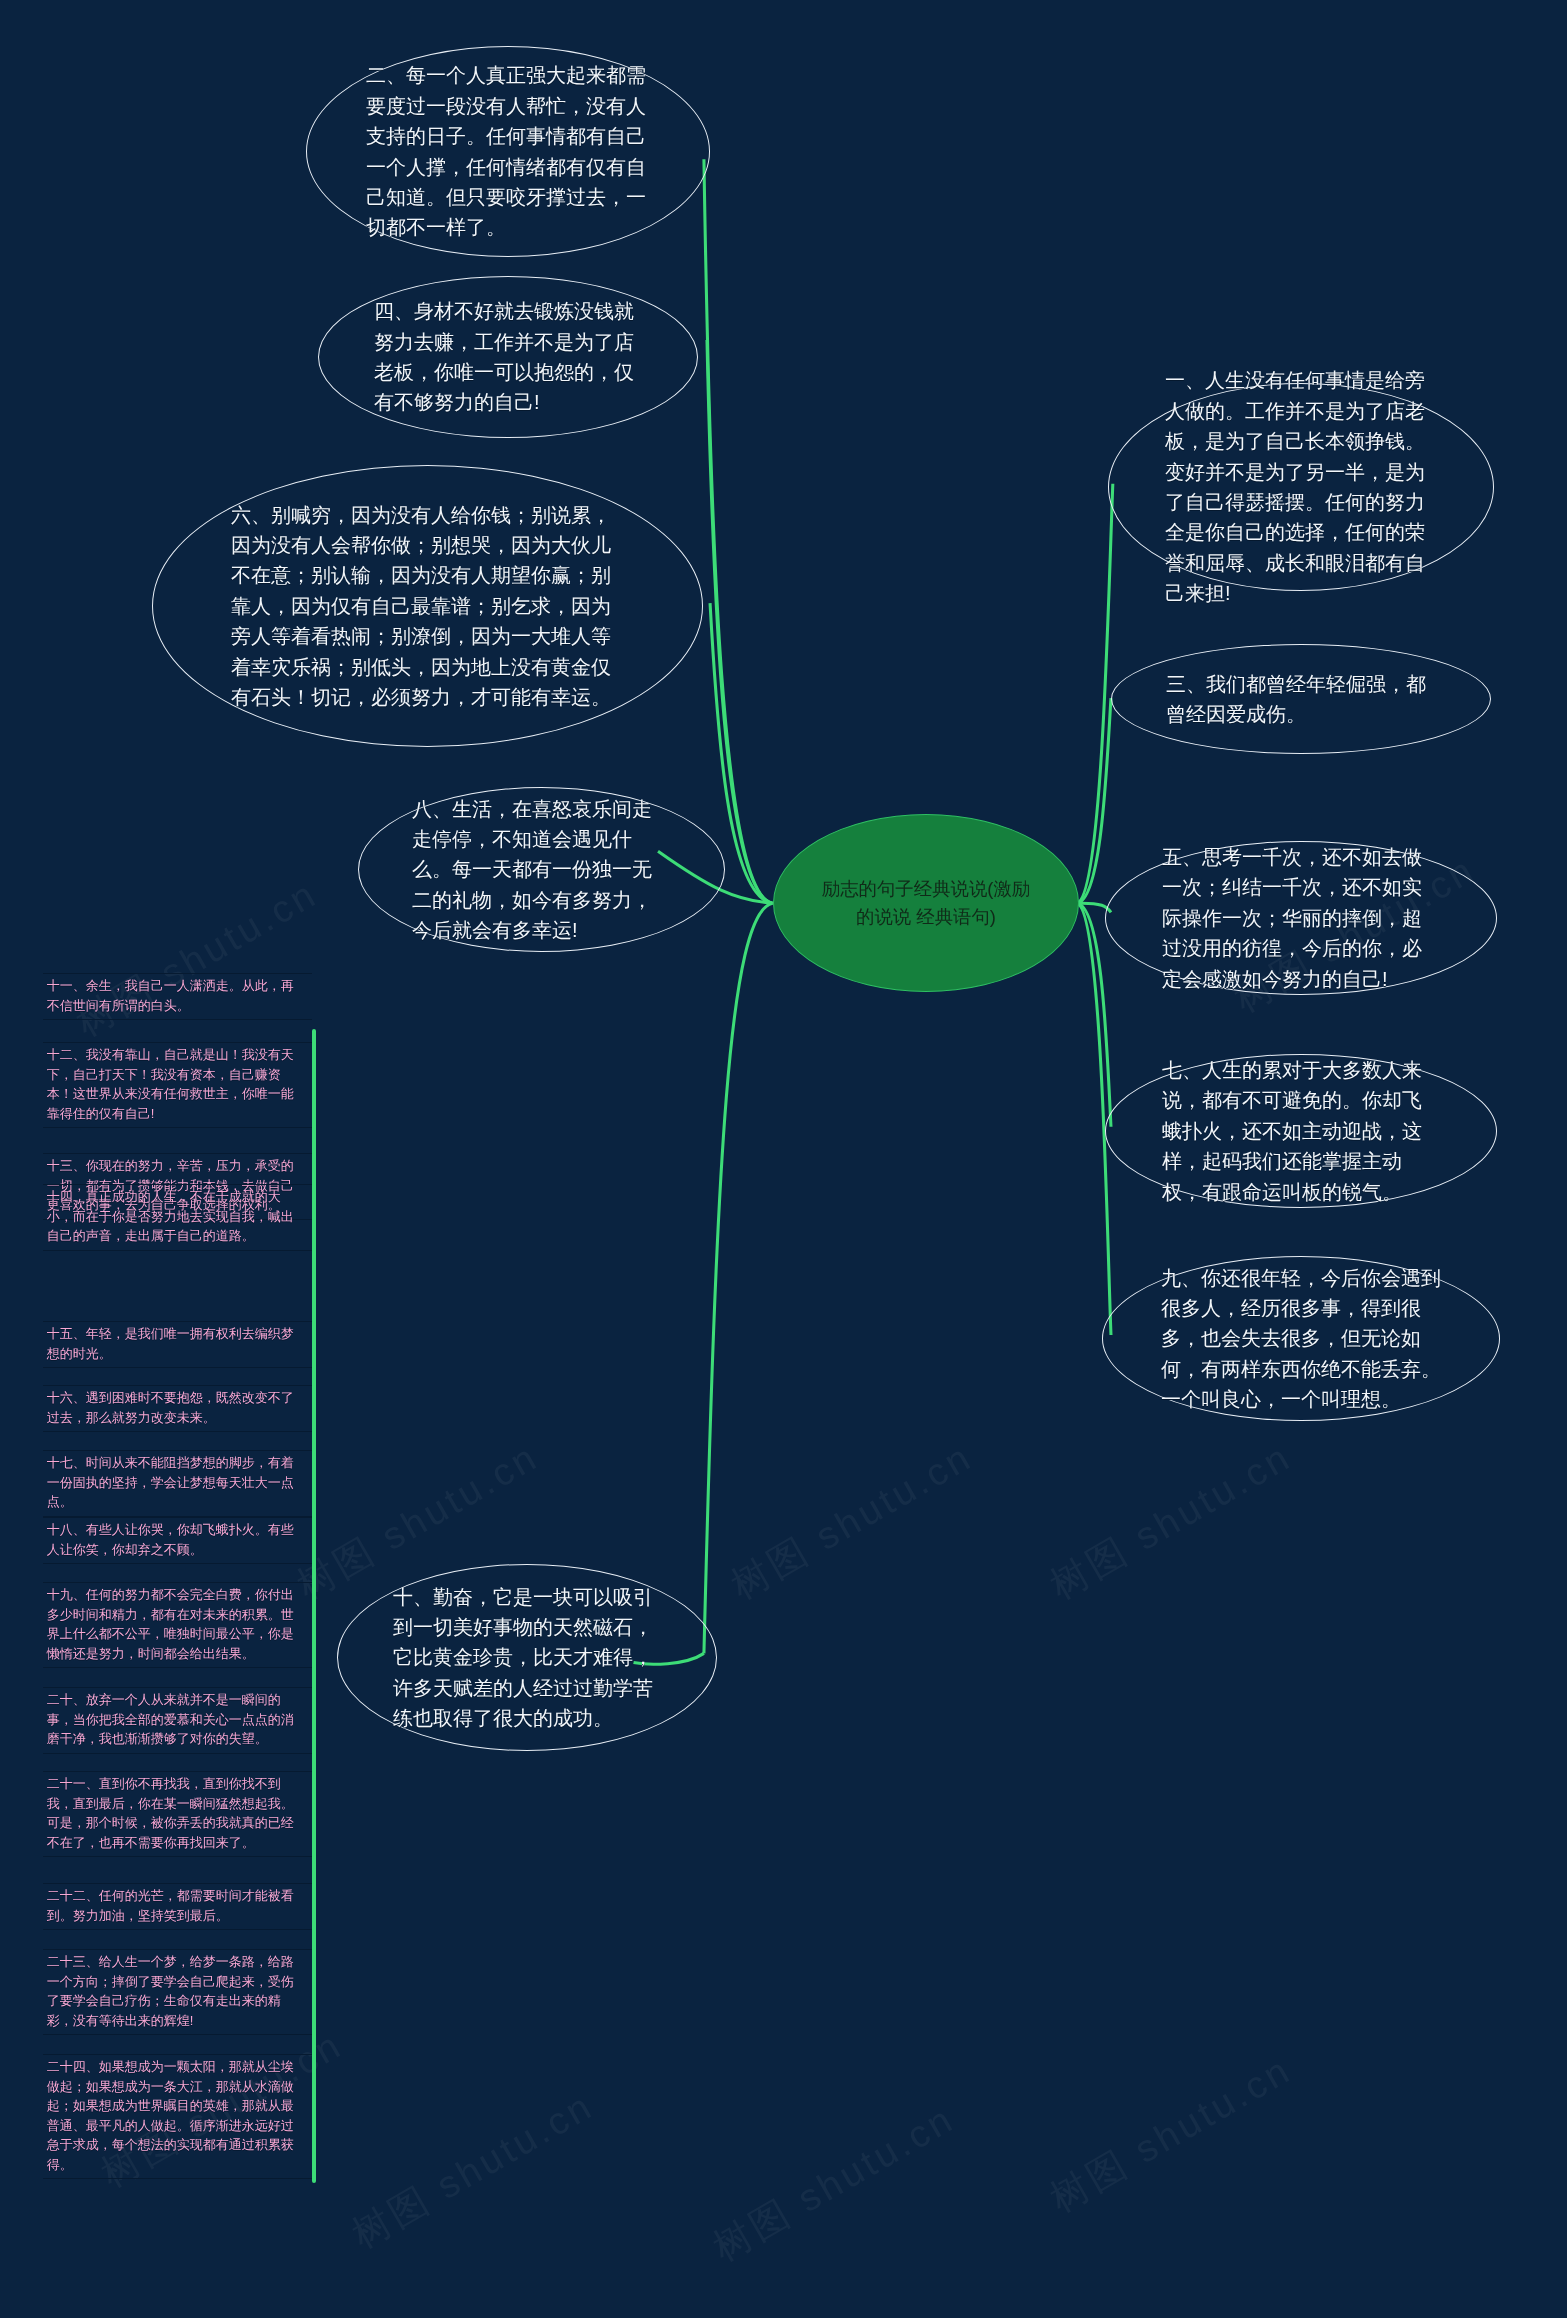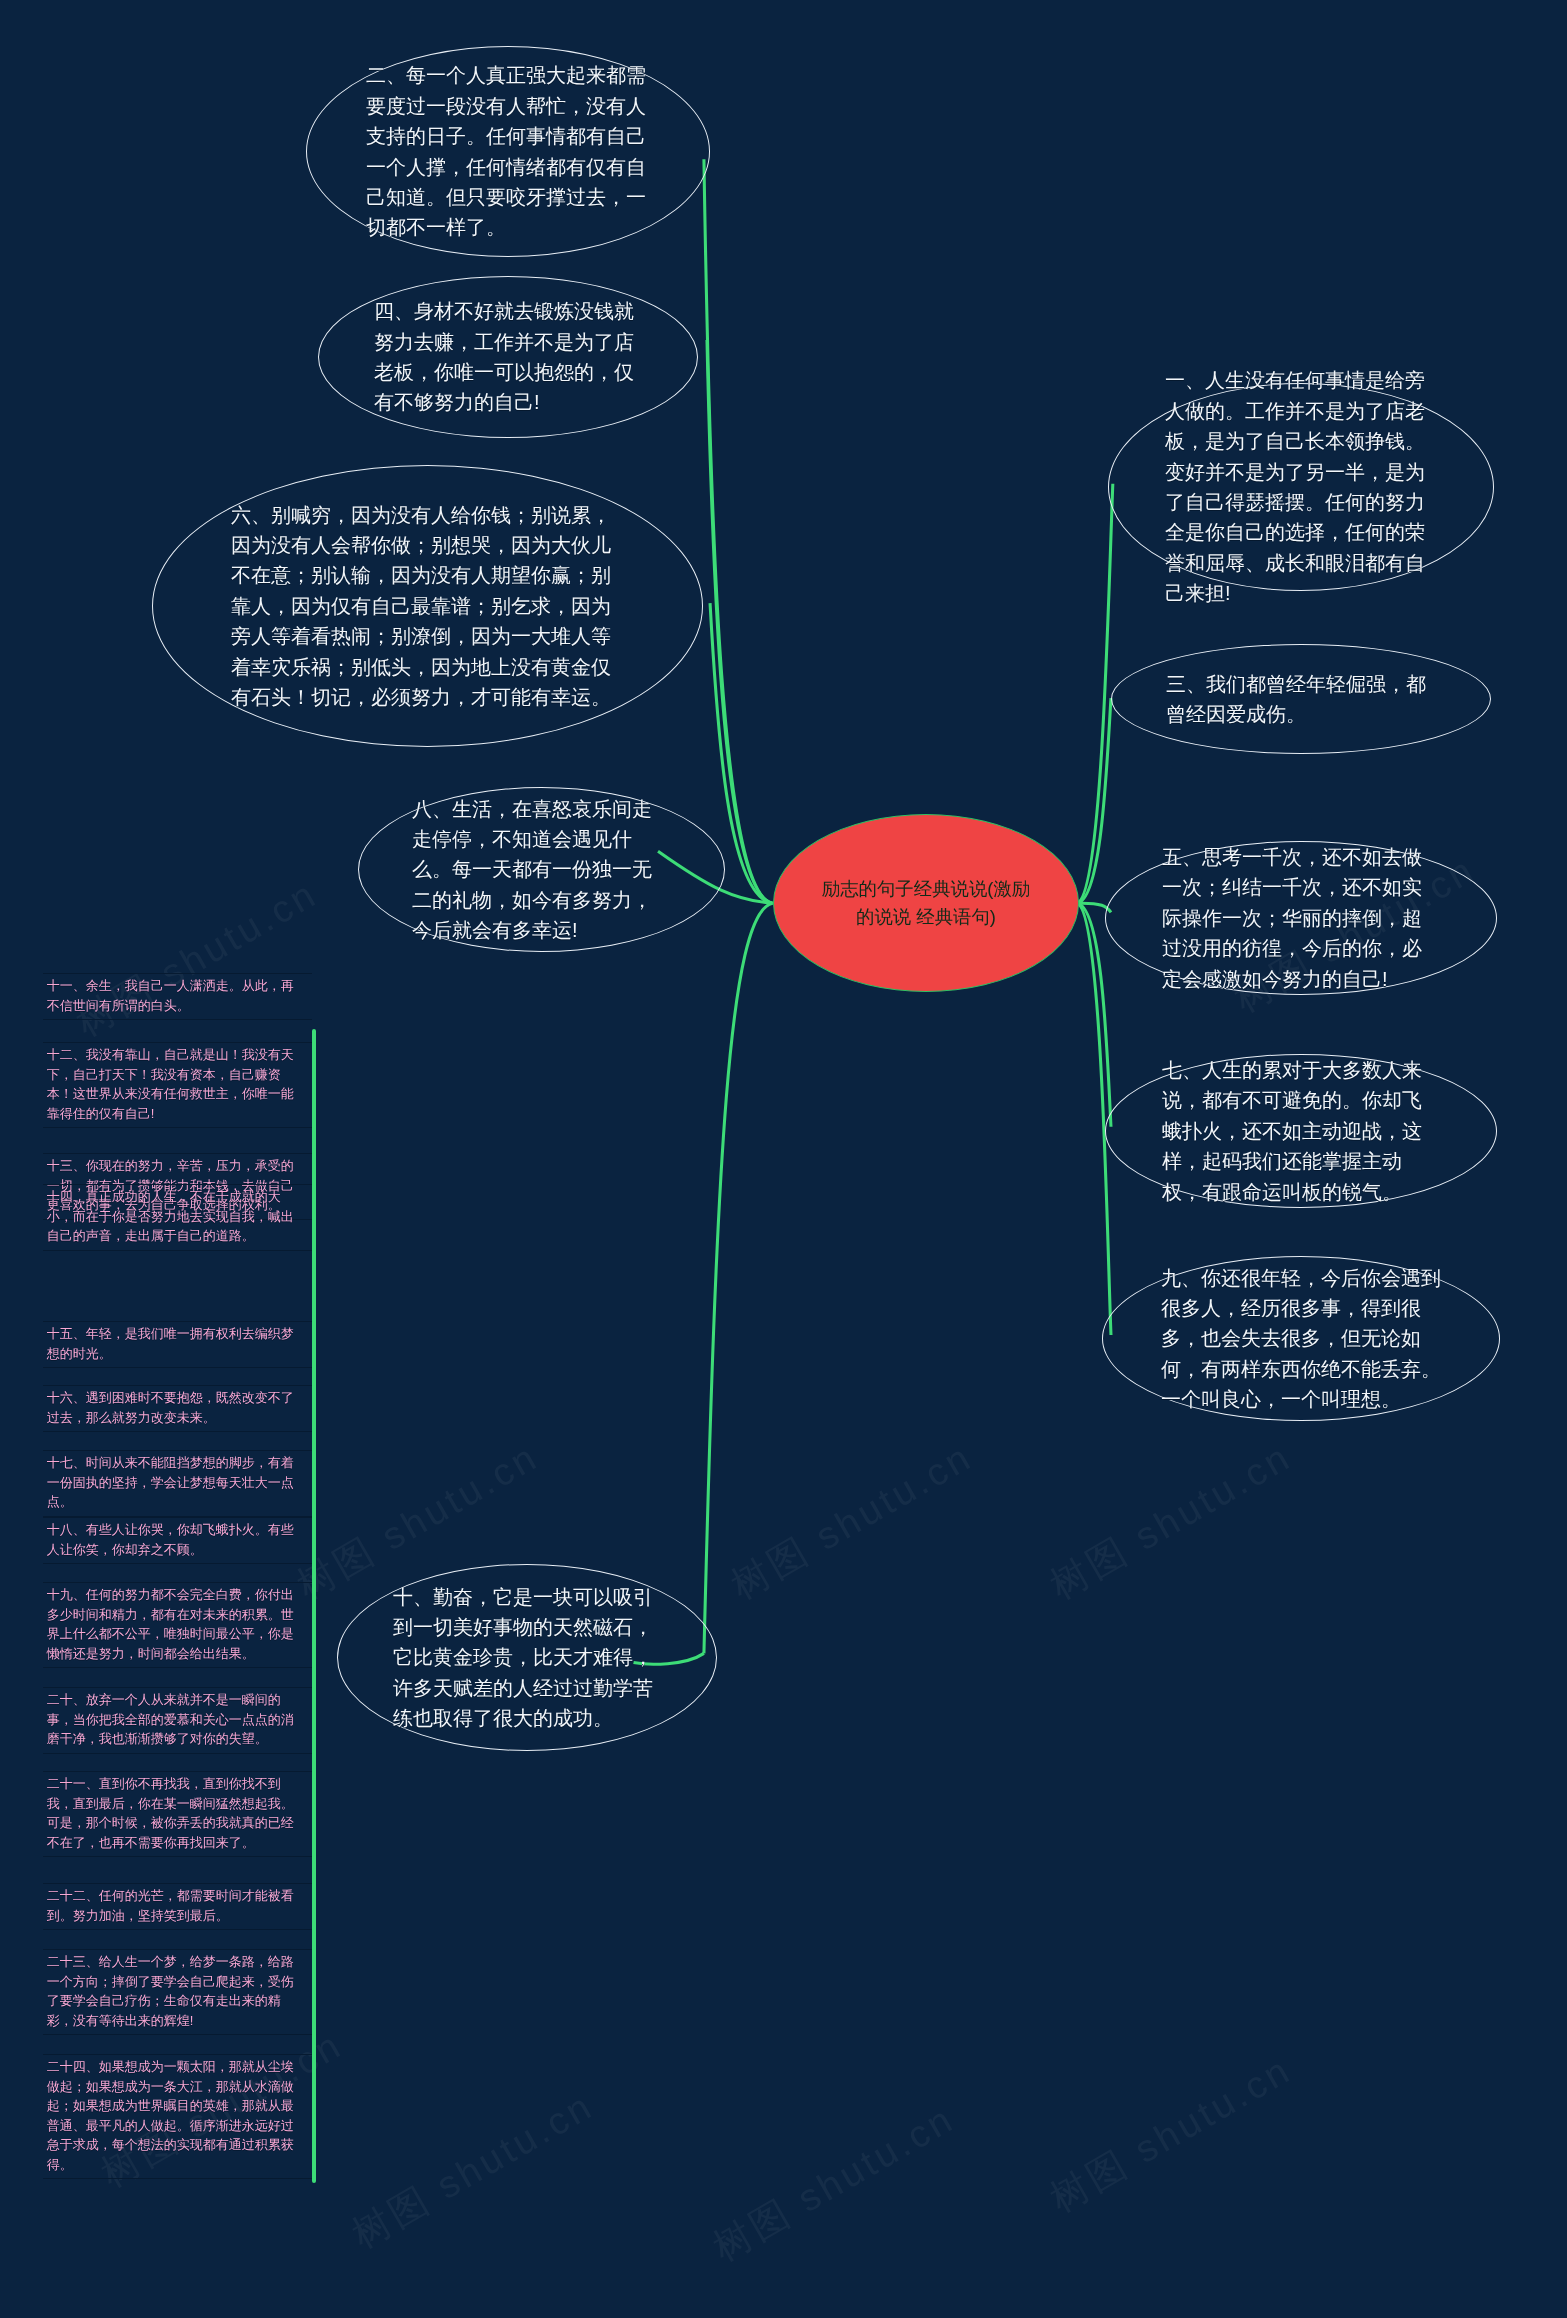--- a/index.html
+++ b/index.html
@@ -32,21 +32,21 @@
     text-align:left;
   }
   .node .txt{
     display:block;
     line-height:1.52;
     font-size:20px;
     text-shadow:0 0.6px 0 #05182e;
   }
 
   .node.center{
-    background:#ef4444;
+    background:#15803d;
     border:1.2px solid #2fbf63;
     color:#0d2a16;
   }
   .node.center .txt{
     text-align:center;font-size:18.4px;color:#102a18;text-shadow:none;
   }
 
   
   .listitem{
     position:absolute;

